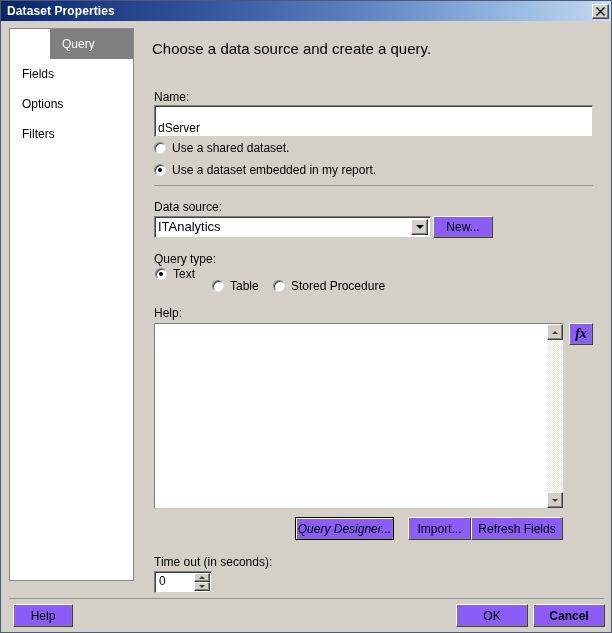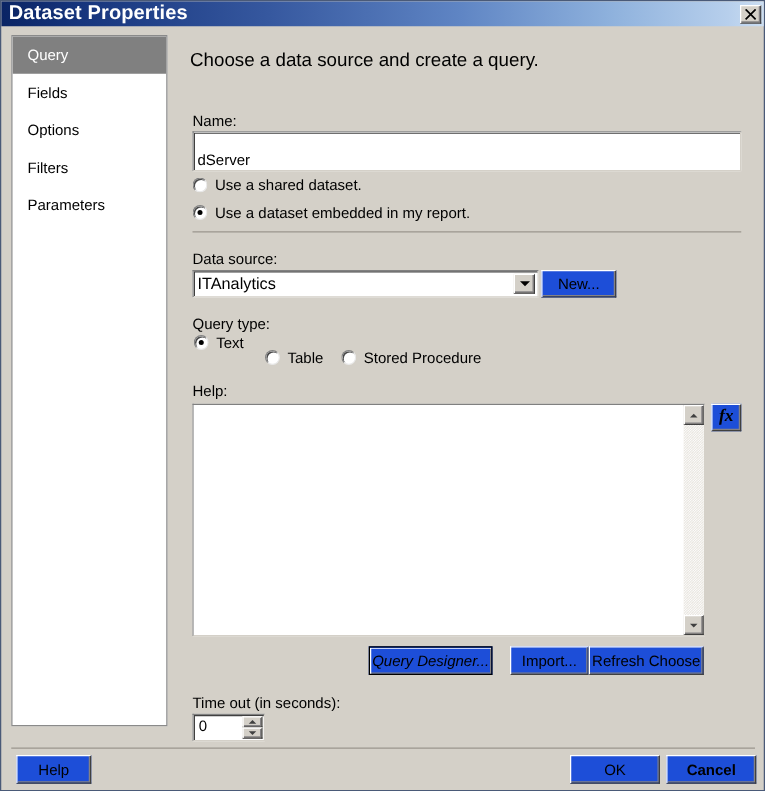--- a/index.html
+++ b/index.html
@@ -41,21 +41,21 @@
         #8fb2dd 80%,
         #b7cfec 95%,
         #cddff2 100%);
     display: flex;
     align-items: center;
     box-sizing: border-box;
   }
   .titlebar-text {
     color: #ffffff;
     font-weight: bold;
-    font-size: 16px;
+    font-size: 12px;
     margin-left: 6px;
     letter-spacing: 0.1px;
     white-space: nowrap;
   }
   .titlebar-spacer { flex: 1 1 auto; }
   .close-btn {
     width: 17px;
     height: 15px;
     margin-right: 4px;
     background: #d4d0c8;
@@ -94,20 +94,21 @@
     padding-left: 12px;
     font-size: 12px;
     color: #000000;
     white-space: nowrap;
     cursor: default;
     box-sizing: border-box;
   }
   .nav-item.selected {
     background: #808080;
     color: #ffffff;
+    margin-left: 40px;
   }
 
   
   .content {
     position: absolute;
     left: 141px;
     top: 27px;
     width: 463px;
     height: 553px;
   }
@@ -234,21 +235,21 @@
   .tri-down-sm {
     width: 0; height: 0;
     border-left: 3px solid transparent;
     border-right: 3px solid transparent;
     border-top: 3px solid #404040;
   }
 
   
   .btn {
     position: absolute;
-    background: #1d4ed8;
+    background: #8b5cf6;
     border-top: 1px solid #ffffff;
     border-left: 1px solid #ffffff;
     border-right: 1px solid #404040;
     border-bottom: 1px solid #404040;
     box-shadow: inset -1px -1px 0 #848284;
     font-family: "Liberation Sans", sans-serif;
     font-size: 12px;
     color: #000;
     display: flex;
     align-items: center;
@@ -378,23 +379,20 @@
       <span>Query</span>
     </div>
     <div class="nav-item">
       <span>Fields</span>
     </div>
     <div class="nav-item">
       <span>Options</span>
     </div>
     <div class="nav-item">
       <span>Filters</span>
-    </div>
-    <div class="nav-item">
-      <span>Parameters</span>
     </div>
   </div>
 
   <div class="content">
 
     <div class="page-heading">Choose a data source and create a query.</div>
 
     <div class="field-label" style="left:12px; top:62px;">Name:</div>
     <div class="text-input sunken" style="left:12px; top:77px; width:439px; height:22px;" placeholder="">dServer</div>
 
@@ -443,21 +441,21 @@
         <div class="sb-btn">
           <span class="tri-down-sm"></span>
         </div>
       </div>
     </div>
 
     <div class="btn fx" style="left:427px; top:295px; width:24px; height:22px;">fx</div>
 
     <div class="btn default" style="left:153px; top:489px; width:99px; height:23px;font-style:italic;">Query Designer...</div>
     <div class="btn" style="left:266px; top:489px; width:63px; height:23px;">Import...</div>
-    <div class="btn" style="left:329px; top:489px; width:92px; height:23px;">Refresh Choose</div>
+    <div class="btn" style="left:329px; top:489px; width:92px; height:23px;">Refresh Fields</div>
 
     <div class="field-label" style="left:12px; top:527px;">Time out (in seconds):</div>
     <div class="spinner sunken" style="left:12px; top:543px; width:58px; height:22px;">
       <div class="spinner-text">0</div>
       <div class="spin-btns">
         <div class="spin-btn">
           <span class="tri-up"></span>
         </div>
         <div class="spin-btn">
           <span class="tri-down-sm"></span>

